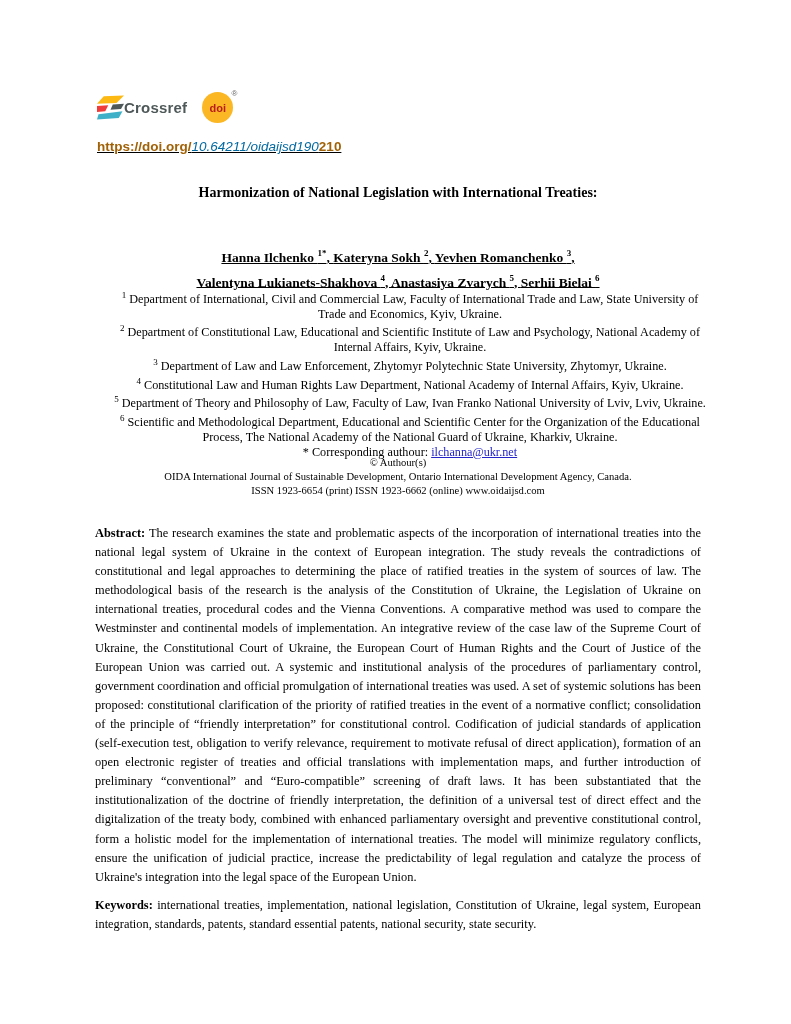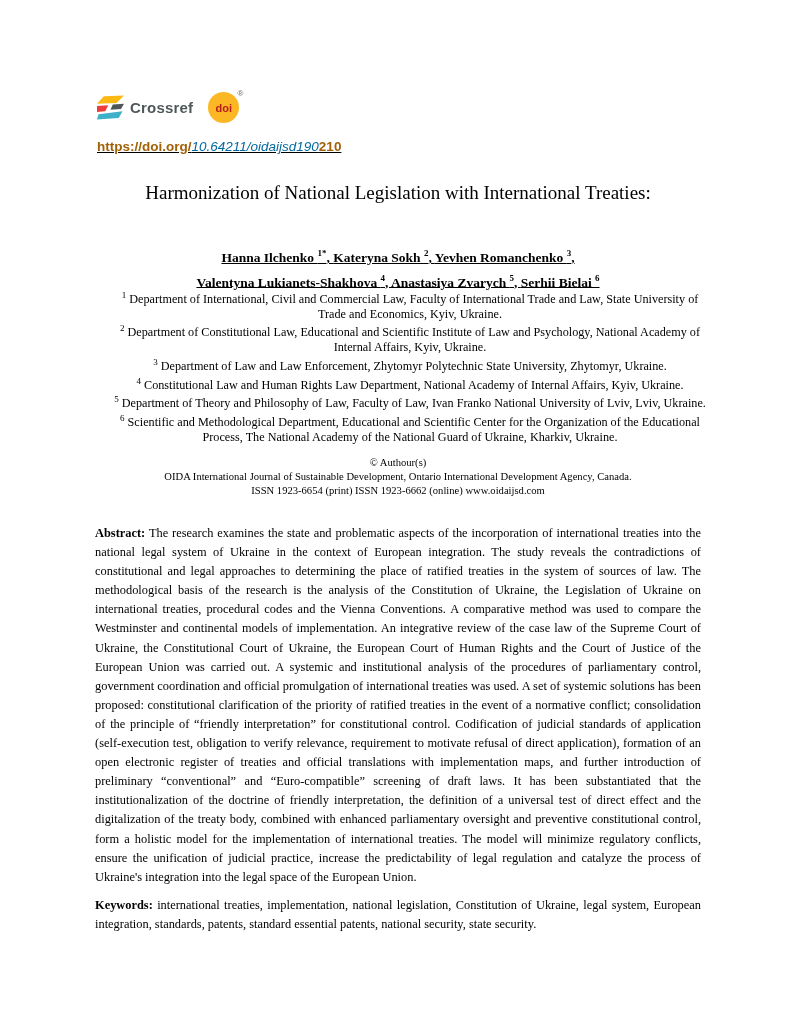--- a/index.html
+++ b/index.html
@@ -6,21 +6,21 @@
   body {
     width: 791px; height: 1024px;
     position: relative; overflow: hidden;
     font-family: "Liberation Serif", serif;
     color: #000;
   }
   .abs { position: absolute; }
 
   
   .logos { left: 97px; top: 92px; display: flex; align-items: center; gap: 15px; }
-  .crossref { display: flex; align-items: center; gap: 6px; }
+  .crossref { display: flex; align-items: center; gap: 0; }
   .crossref-word {
     font-family: "Liberation Sans", sans-serif;
     font-weight: bold; font-size: 15px; color: #4f5858; letter-spacing: .2px;
   }
   .doi-badge {
     position: relative; width: 31px; height: 31px; border-radius: 50%;
     background: #fbb724; display: flex; align-items: center; justify-content: center;
   }
   .doi-word { font-family: "Liberation Sans", sans-serif; font-weight: bold; font-size: 11px; color: #b91c1c; }
   .doi-reg {
@@ -30,21 +30,21 @@
 
   
   .doi-line { left: 97px; top: 139px; font-family: "Liberation Sans", sans-serif; font-size: 13.5px; }
   .doi-a { text-decoration: underline; cursor: pointer; }
   .doi-strong { font-weight: bold; color: #a16207; }
   .doi-mid { color: #0369a1; font-style: italic; }
 
   
   .title {
     left: 95px; top: 180px; width: 606px; margin: 0;
-    text-align: center; font-size: 19px; line-height: 25px; font-weight: normal;
+    text-align: center; font-size: 14px; line-height: 25px; font-weight: bold;
   }
 
   
   .authors {
     left: 95px; top: 243px; width: 606px;
     text-align: center; font-weight: bold; font-size: 13.5px; line-height: 20px; text-decoration: underline;
   }
   .authors sup, .affils sup { font-size: 9px; }
 
   
@@ -97,20 +97,21 @@
   <div><span>Valentyna Lukianets-Shakhova </span><sup>4</sup><span>, </span><span>Anastasiya Zvarych </span><sup>5</sup><span>, </span><span>Serhii Bielai </span><sup>6</sup><span></span></div>
 </div>
 
 <div class="abs affils">
   <p><sup>1</sup><span> Department of International, Civil and Commercial Law, Faculty of International Trade and Law, State University of Trade and Economics, Kyiv, Ukraine.</span></p>
   <p><sup>2</sup><span> Department of Constitutional Law, Educational and Scientific Institute of Law and Psychology, National Academy of Internal Affairs, Kyiv, Ukraine.</span></p>
   <p><sup>3</sup><span> Department of Law and Law Enforcement, Zhytomyr Polytechnic State University, Zhytomyr, Ukraine.</span></p>
   <p><sup>4</sup><span> Constitutional Law and Human Rights Law Department, National Academy of Internal Affairs, Kyiv, Ukraine.</span></p>
   <p><sup>5</sup><span> Department of Theory and Philosophy of Law, Faculty of Law, Ivan Franko National University of Lviv, Lviv, Ukraine.</span></p>
   <p><sup>6</sup><span> Scientific and Methodological Department, Educational and Scientific Center for the Organization of the Educational Process, The National Academy of the National Guard of Ukraine, Kharkiv, Ukraine.</span></p>
+  <p><span>* Corresponding authour: </span><a class="email">ilchanna@ukr.net</a></p>
 </div>
 
 <div class="abs imprint">
   <p>© Authour(s)</p>
   <p>OIDA International Journal of Sustainable Development, Ontario International Development Agency, Canada.</p>
   <p>ISSN 1923-6654 (print) ISSN 1923-6662 (online) www.oidaijsd.com</p>
 </div>
 
 <div class="abs bodytext">
   <p class="para"><b>Abstract:</b><span> The research examines the state and problematic aspects of the incorporation of international treaties into the national legal system of Ukraine in the context of European integration. The study reveals the contradictions of constitutional and legal approaches to determining the place of ratified treaties in the system of sources of law. The methodological basis of the research is the analysis of the Constitution of Ukraine, the Legislation of Ukraine on international treaties, procedural codes and the Vienna Conventions. A comparative method was used to compare the Westminster and continental models of implementation. An integrative review of the case law of the Supreme Court of Ukraine, the Constitutional Court of Ukraine, the European Court of Human Rights and the Court of Justice of the European Union was carried out. A systemic and institutional analysis of the procedures of parliamentary control, government coordination and official promulgation of international treaties was used. A set of systemic solutions has been proposed: constitutional clarification of the priority of ratified treaties in the event of a normative conflict; consolidation of the principle of “friendly interpretation” for constitutional control. Codification of judicial standards of application (self-execution test, obligation to verify relevance, requirement to motivate refusal of direct application), formation of an open electronic register of treaties and official translations with implementation maps, and further introduction of preliminary “conventional” and “Euro-compatible” screening of draft laws. It has been substantiated that the institutionalization of the doctrine of friendly interpretation, the definition of a universal test of direct effect and the digitalization of the treaty body, combined with enhanced parliamentary oversight and preventive constitutional control, form a holistic model for the implementation of international treaties. The model will minimize regulatory conflicts, ensure the unification of judicial practice, increase the predictability of legal regulation and catalyze the process of Ukraine's integration into the legal space of the European Union.</span></p>

